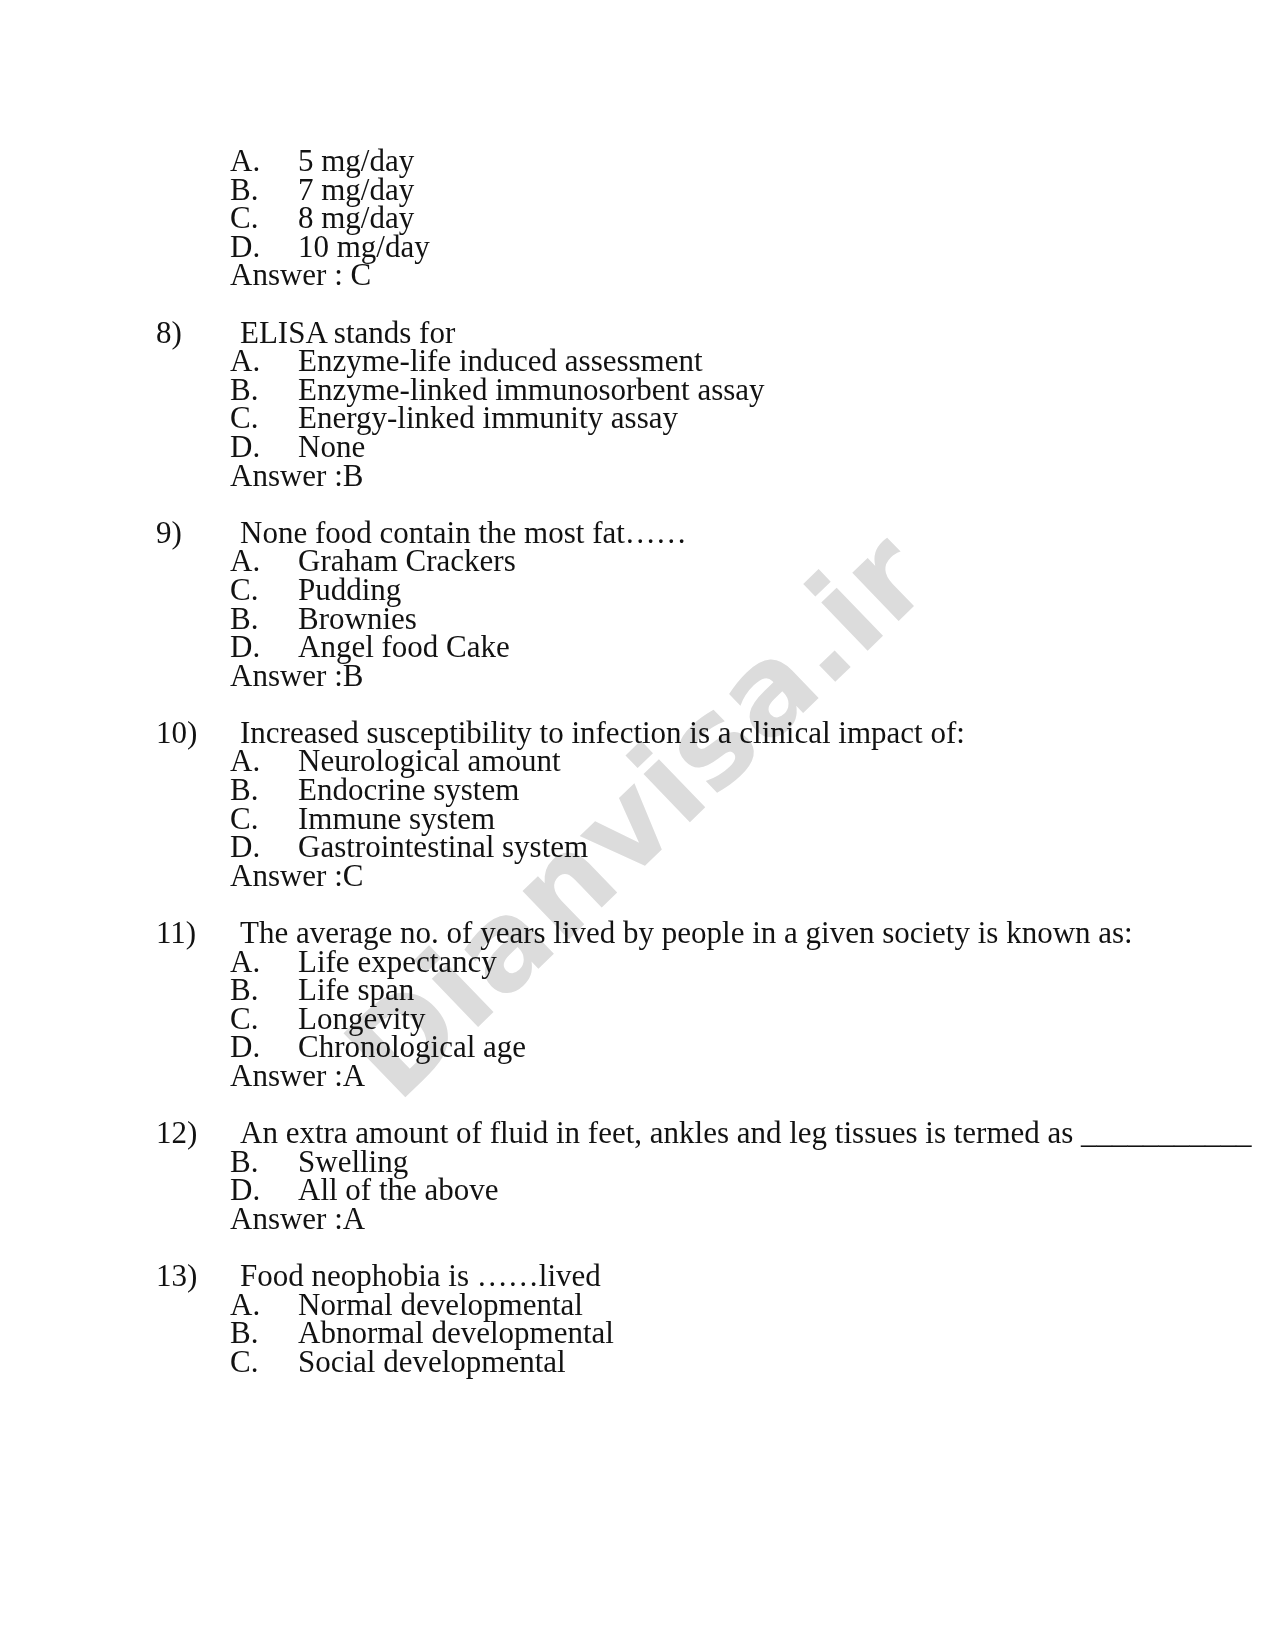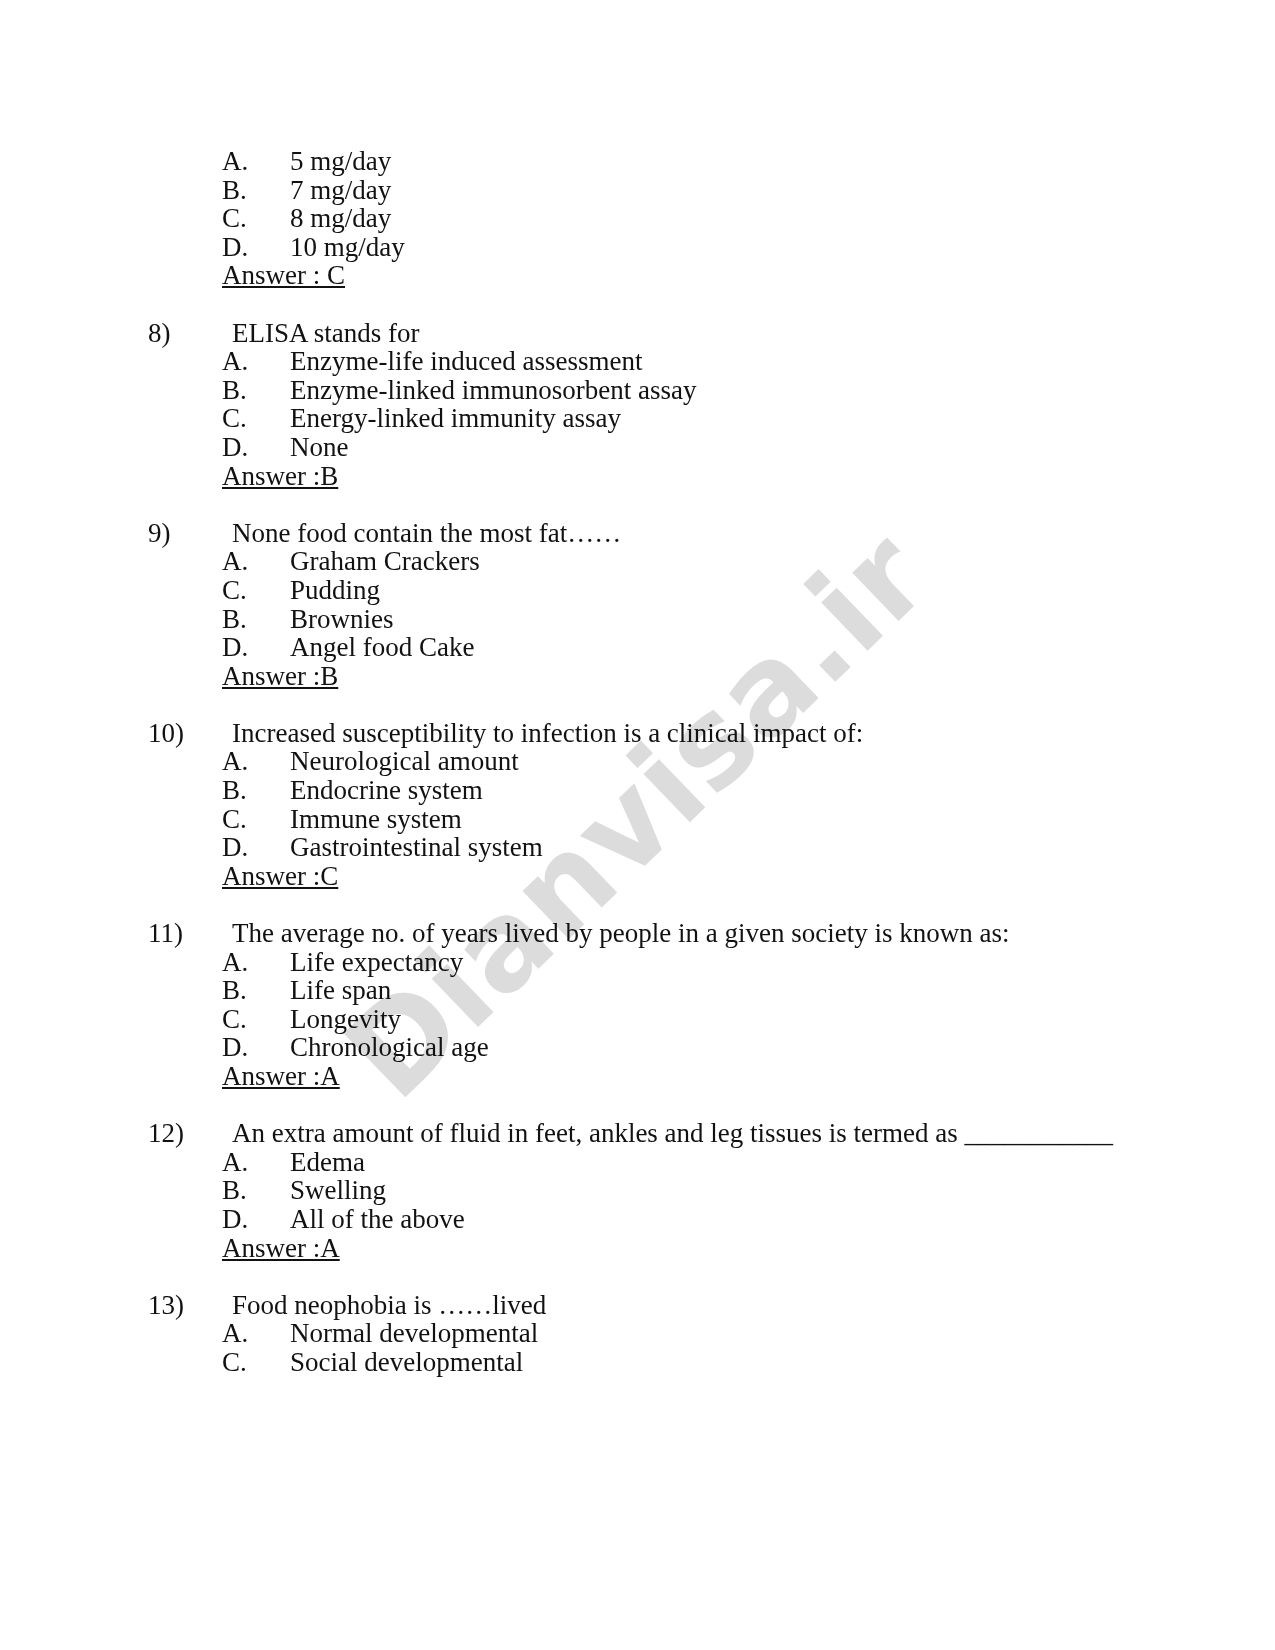--- a/index.html
+++ b/index.html
@@ -25,27 +25,26 @@
     font-size: 122px;
     font-weight: 600;
     letter-spacing: 1px;
     color: #dcdcdc;
     white-space: nowrap;
     z-index: 0;
     user-select: none;
   }
   .content {
     position: absolute;
-    left: 148px;
+    left: 156px;
     top: 147px;
     right: 40px;
     z-index: 1;
-    font-size: 27px;
+    font-size: 31px;
     line-height: 28.6px;
-    text-decoration: underline;
   }
   .qblock {
     margin: 0 0 28.6px 0;
   }
   .qrow {
     white-space: nowrap;
   }
   .qnum {
     display: inline-block;
     width: 84px;
@@ -194,23 +193,20 @@
   </div>
 
   <div class="arow">Answer :A</div>
 </section>
 
   <section class="qblock">
     <div class="qrow">
       <span class="qnum">12)</span><span class="qtext">An extra amount of fluid in feet, ankles and leg tissues is termed as ___________</span>
     </div>
 
-  <div class="orow">
-    <span class="oletter">A.</span><span class="otext">Edema</span>
-  </div>
 
   <div class="orow">
     <span class="oletter">B.</span><span class="otext">Swelling</span>
   </div>
 
 
   <div class="orow">
     <span class="oletter">D.</span><span class="otext">All of the above</span>
   </div>
 
@@ -219,20 +215,23 @@
 
   <section class="qblock">
     <div class="qrow">
       <span class="qnum">13)</span><span class="qtext">Food neophobia is ……lived</span>
     </div>
 
   <div class="orow">
     <span class="oletter">A.</span><span class="otext">Normal developmental</span>
   </div>
 
+  <div class="orow">
+    <span class="oletter">B.</span><span class="otext">Abnormal developmental</span>
+  </div>
 
   <div class="orow">
     <span class="oletter">C.</span><span class="otext">Social developmental</span>
   </div>
 
 </section>
 </main>
 </div>
 
 </body></html>

